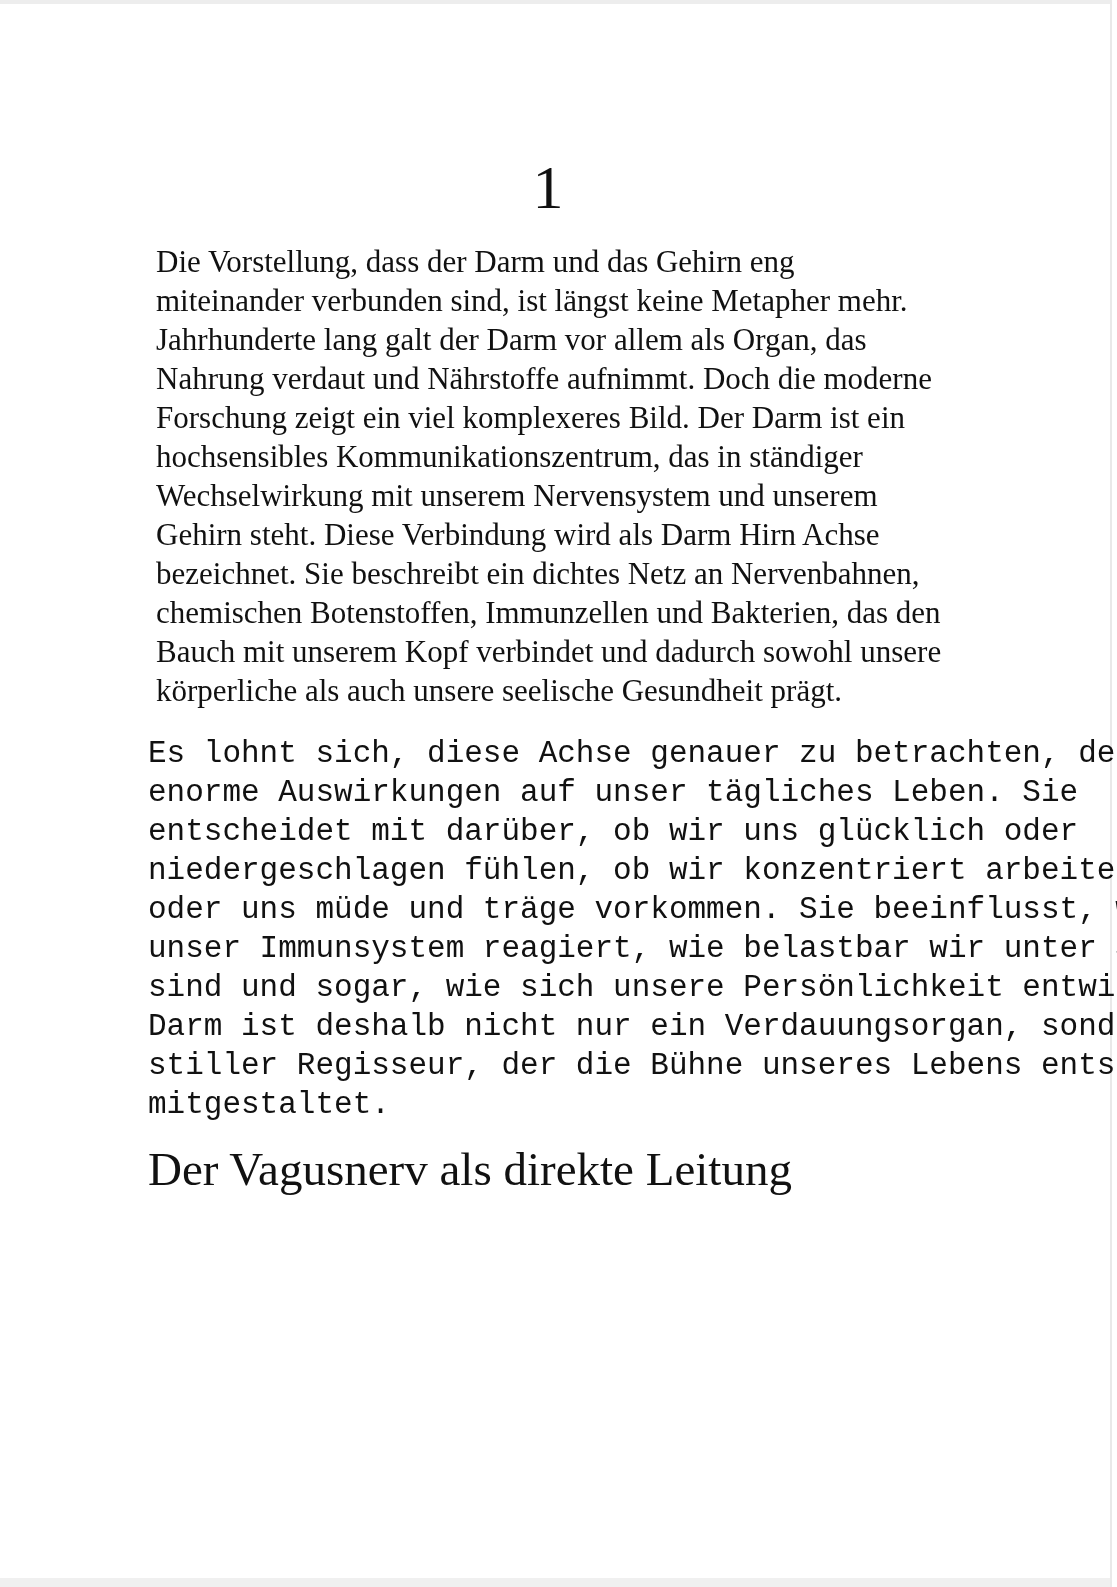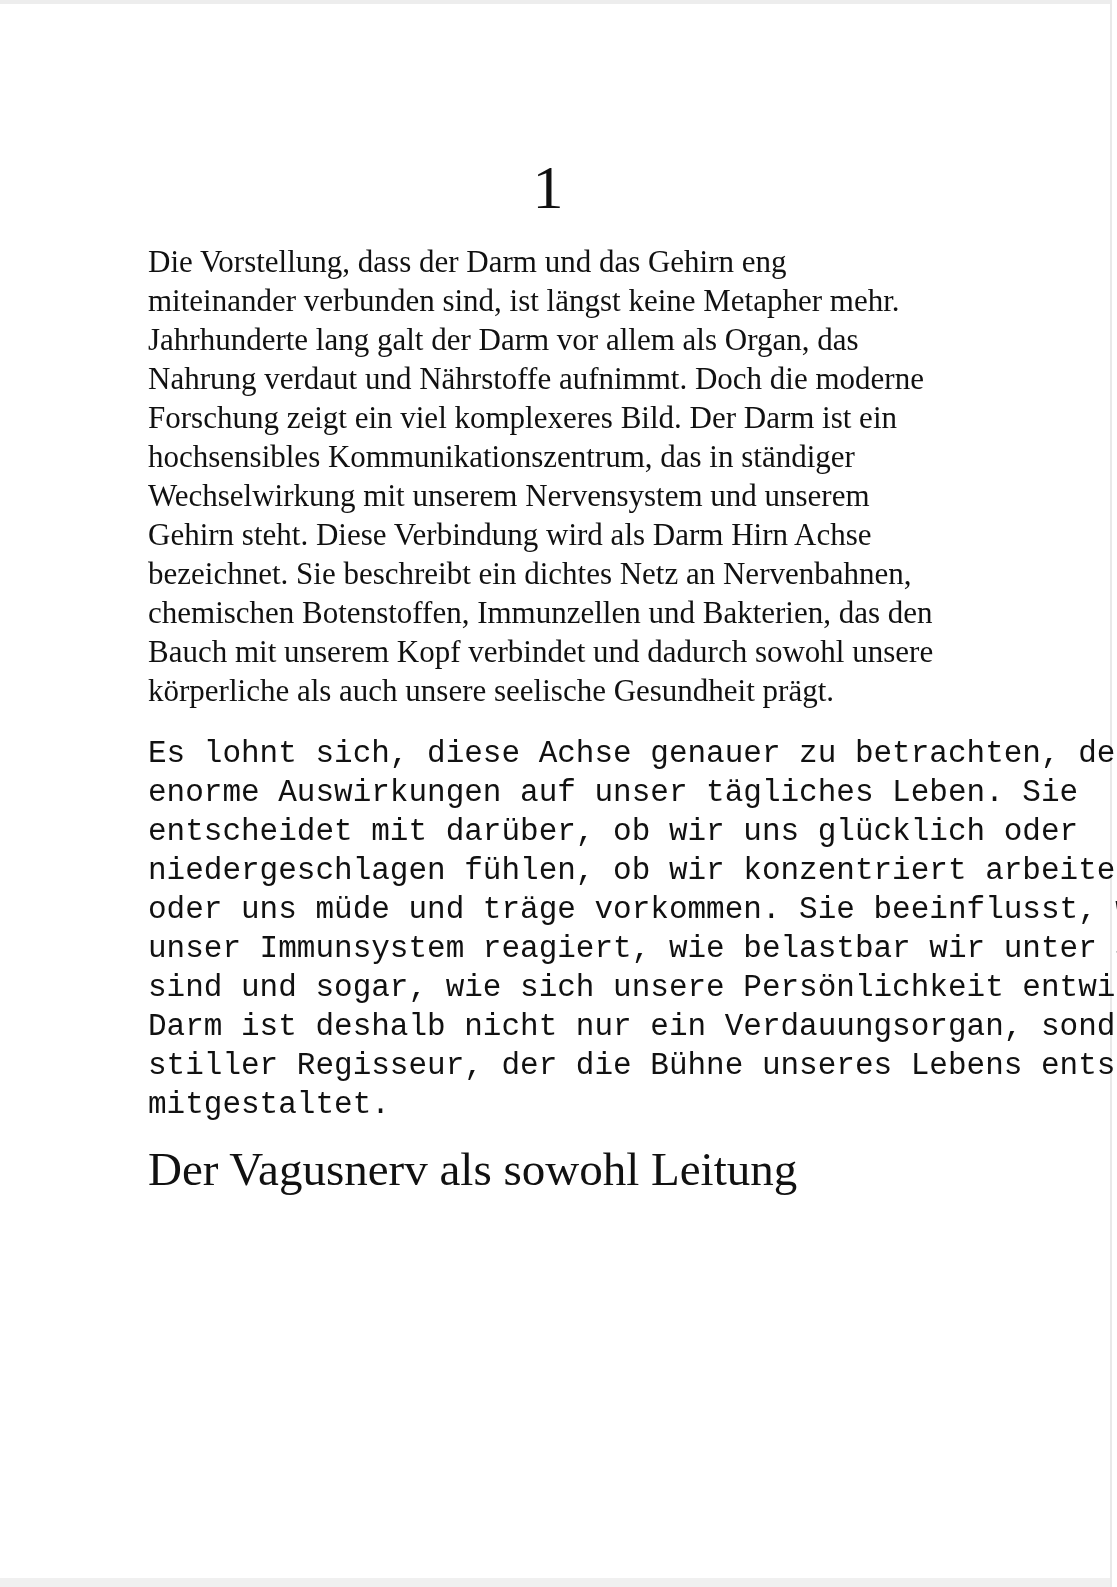--- a/index.html
+++ b/index.html
@@ -54,21 +54,21 @@
     text-align: center;
     white-space: pre;
   }
   .body-par {
     margin: 0;
     font-size: 31px;
     line-height: 39px;
     white-space: pre;
     text-align: left;
   }
-  .body-par.first { margin-top: 17px; }
+  .body-par.first { margin-top: 17px; margin-left: 8px; }
   .body-par.second { margin-top: 24px; font-family: Liberation Mono, monospace; }
   .section-heading {
     margin: 16px 0 0 0;
     font-size: 47px;
     line-height: 58px;
     font-weight: normal;
     white-space: pre;
     text-align: left;
   }
 </style>
@@ -103,16 +103,16 @@
 enorme Auswirkungen auf unser tägliches Leben. Sie
 entscheidet mit darüber, ob wir uns glücklich oder
 niedergeschlagen fühlen, ob wir konzentriert arbeiten können
 oder uns müde und träge vorkommen. Sie beeinflusst, wie gut
 unser Immunsystem reagiert, wie belastbar wir unter Stress
 sind und sogar, wie sich unsere Persönlichkeit entwickelt. Der
 Darm ist deshalb nicht nur ein Verdauungsorgan, sondern ein
 stiller Regisseur, der die Bühne unseres Lebens entscheidend
 mitgestaltet.</p>
 
-    <h2 class="section-heading">Der Vagusnerv als sowohl Leitung</h2>
+    <h2 class="section-heading">Der Vagusnerv als direkte Leitung</h2>
 
   </div>
 </div>
 
 </body></html>

